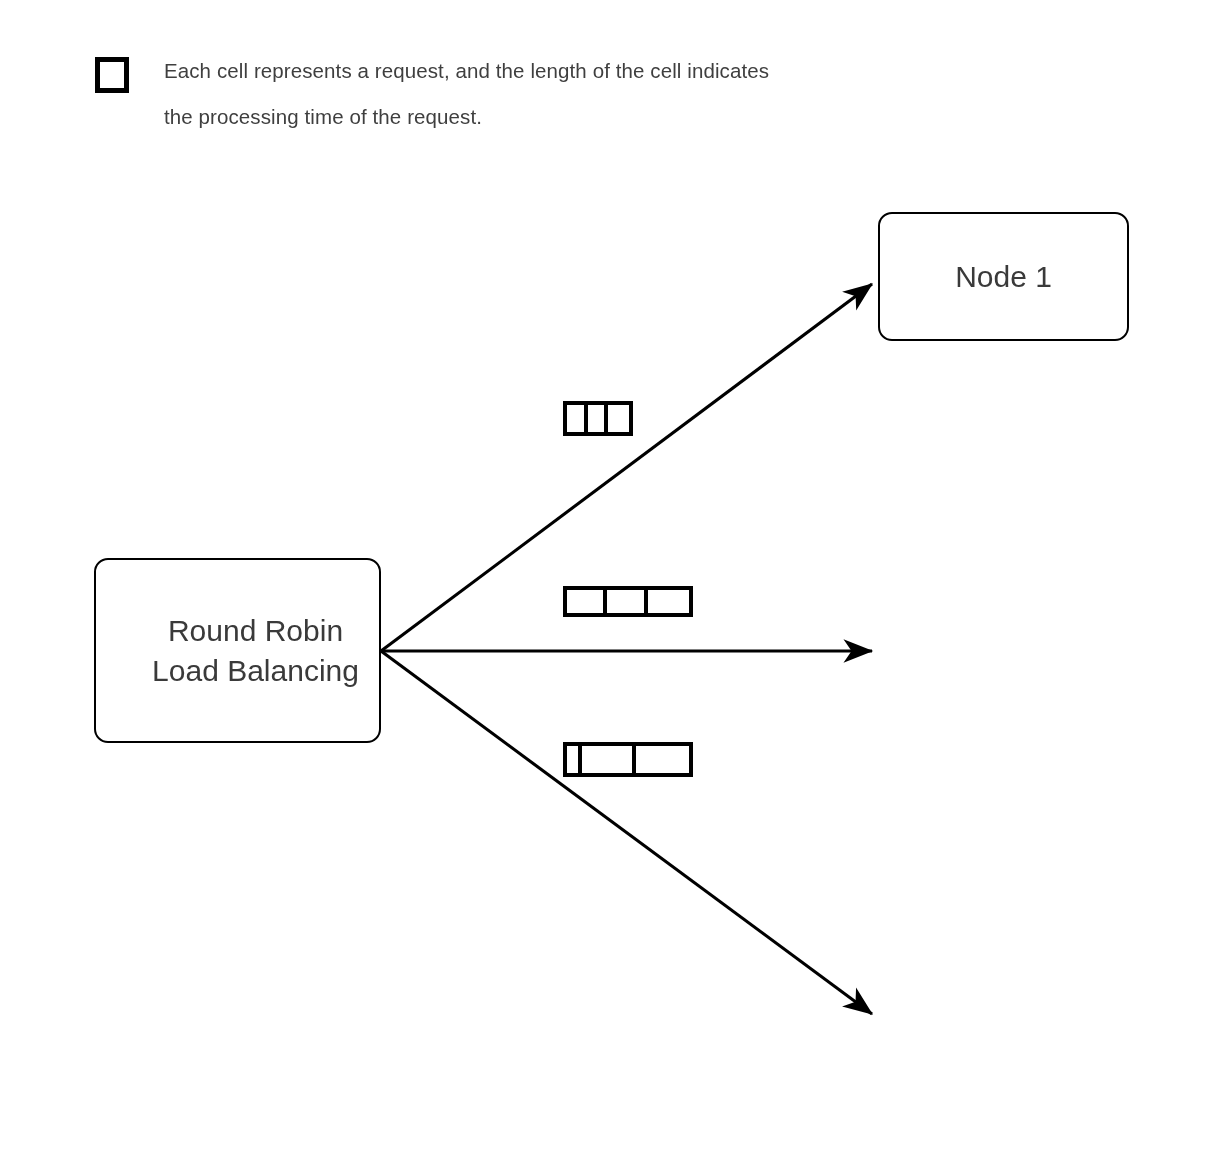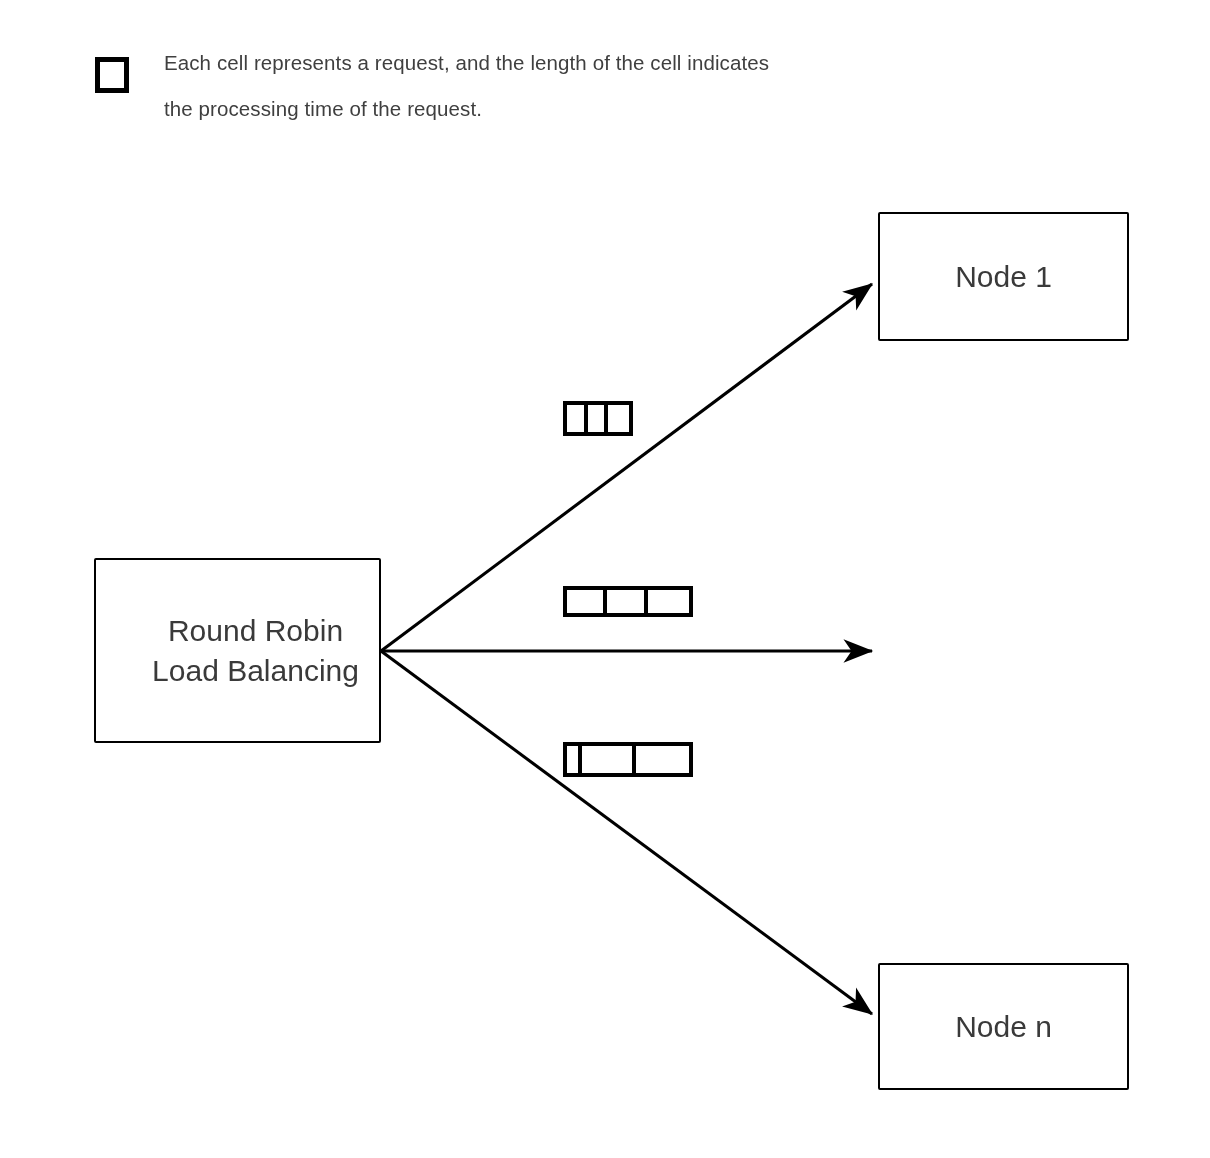--- a/index.html
+++ b/index.html
@@ -25,35 +25,35 @@
     top: 57px;
     width: 34px;
     height: 36px;
     box-sizing: border-box;
     border: 5px solid #000000;
     background: #ffffff;
   }
   #legend-text {
     position: absolute;
     left: 164px;
-    top: 40px;
+    top: 48px;
     width: 800px;
     font-size: 20.5px;
     line-height: 46px;
     color: #3f3f3f;
     letter-spacing: 0.1px;
     white-space: pre-line;
   }
 
   
   .node-box {
     position: absolute;
     box-sizing: border-box;
     border: 2.6px solid #000000;
-    border-radius: 2px;
+    border-radius: 14px;
     background: #ffffff;
     display: flex;
     align-items: center;
     justify-content: center;
     color: #3a3a3a;
     text-align: center;
   }
   .node-box .node-label {
     font-size: 30px;
     line-height: 1.32;
@@ -147,17 +147,14 @@
   <div id="box-source" class="node-box">
     <span class="node-label">Round Robin
 Load Balancing</span>
   </div>
 
   <div id="box-node1" class="node-box">
     <span class="node-label">Node 1</span>
   </div>
 
 
-  <div id="box-noden" class="node-box">
-    <span class="node-label">Node n</span>
-  </div>
 
 </div>
 
 </body></html>

